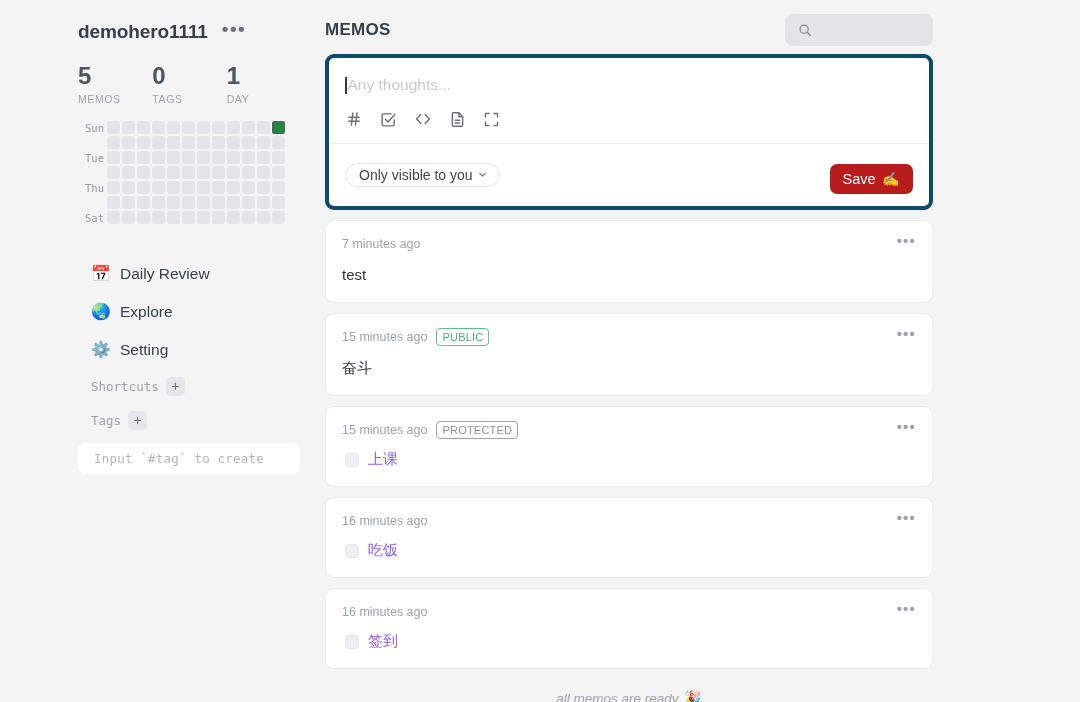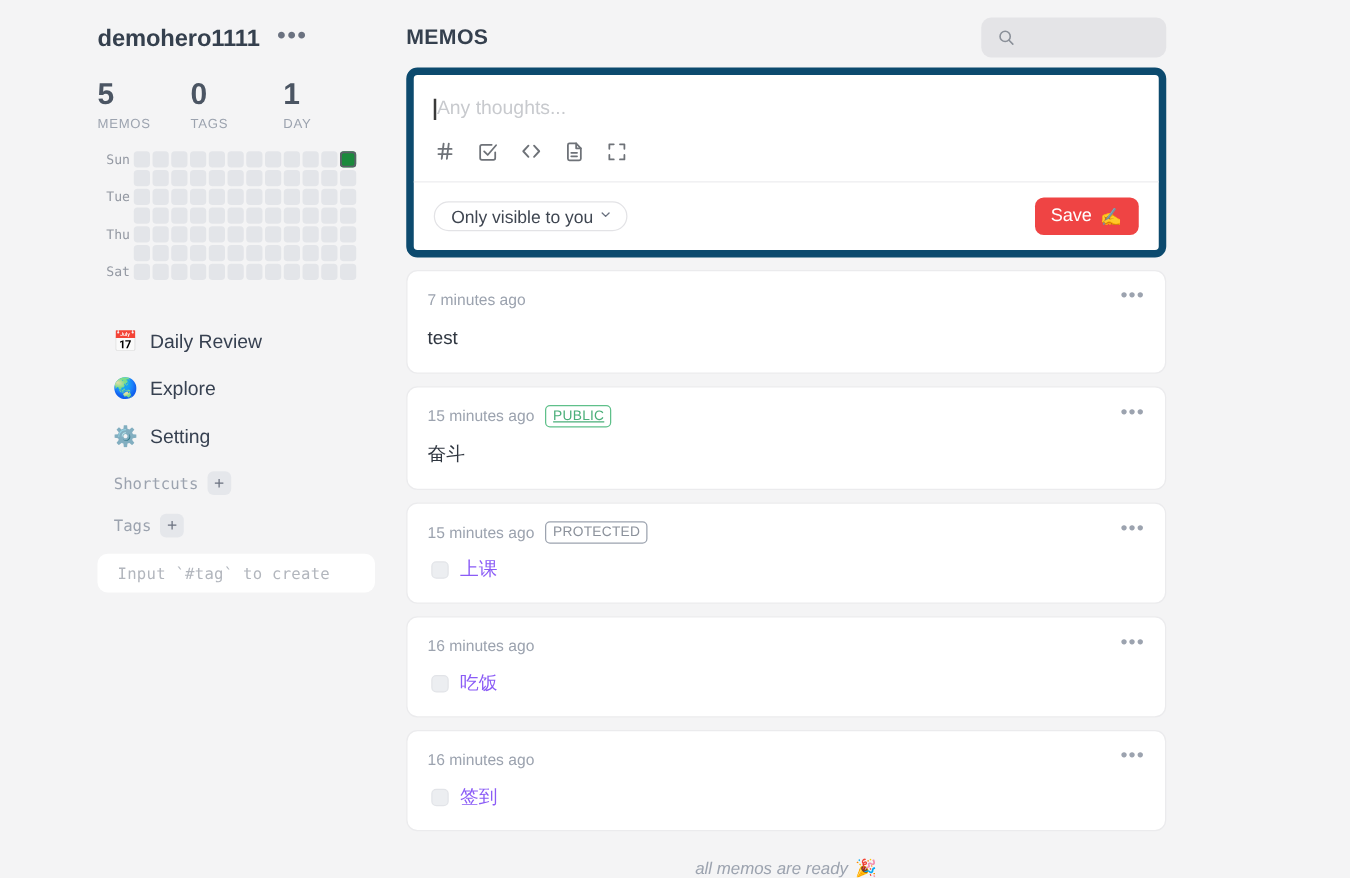--- a/index.html
+++ b/index.html
@@ -120,21 +120,21 @@
     width: 148px; height: 32px; border-radius: 8px;
     background: #e4e4e7;
     display: flex; align-items: center; padding-left: 13px;
   }
   .search-ico { width: 14px; height: 14px; display: block; }
 
   
   .editor {
     margin-top: 9px;
     background: #fff; border-radius: 9px;
-    border: 6px solid #0c4a6e;
+    border: 4px solid #0c4a6e;
     padding: 14px 16px 12px 16px;
   }
   .editor-input {
     display: flex; align-items: center;
     height: 26px;
   }
   .caret {
     width: 1.5px; height: 17px; background: #3a3a3a;
     margin-right: 1px;
   }
@@ -152,21 +152,21 @@
   .vis-select {
     display: flex; align-items: center; gap: 4px;
     height: 24px; padding: 0 11px 0 13px;
     border: 1px solid #e3e3e6; border-radius: 16px;
     background: #fff;
   }
   .vis-label { font-size: 14px; color: #3f4651; }
   .save-btn {
     display: flex; align-items: center; gap: 7px;
     height: 30px; padding: 0 13px;
-    background: #ef4444; border-radius: 7px;
+    background: #b91c1c; border-radius: 7px; margin-top: 8px;
   }
   .save-label { font-size: 14.5px; color: #fff; }
   .save-emoji { font-size: 14px; }
 
   
   .memo {
     background: #fff; border-radius: 9px;
     border: 1px solid #ebebed;
     margin-top: 10px;
     padding: 13px 16px 17px 16px;
@@ -176,21 +176,21 @@
     height: 19px;
   }
   .memo-head-left { display: flex; align-items: center; gap: 9px; }
   .memo-time { font-size: 12.5px; color: #9ca3af; }
   .badge {
     font-size: 11px; line-height: 16px; height: 18px;
     padding: 0 5px; border-radius: 4px;
     border: 1px solid #9ca3af; color: #8b919b;
     letter-spacing: 0.2px;
   }
-  .badge.public { border-color: #5fc08a; color: #4aaf79; text-decoration: underline; }
+  .badge.public { border-color: #5fc08a; color: #4aaf79; }
   .memo-dots {
     color: #9ca3af; font-size: 15px; line-height: 6px;
     letter-spacing: 1.2px; font-weight: bold; padding-bottom: 6px;
   }
   .memo-body { margin-top: 11px; }
   .memo-text { font-size: 15px; color: #2f3640; line-height: 21px; }
   .todo { display: flex; align-items: center; gap: 9px; padding-left: 3px; }
   .todo-box {
     width: 14px; height: 14px; border-radius: 4px;
     background: #eceef1; border: 1px solid #e2e4e8;

